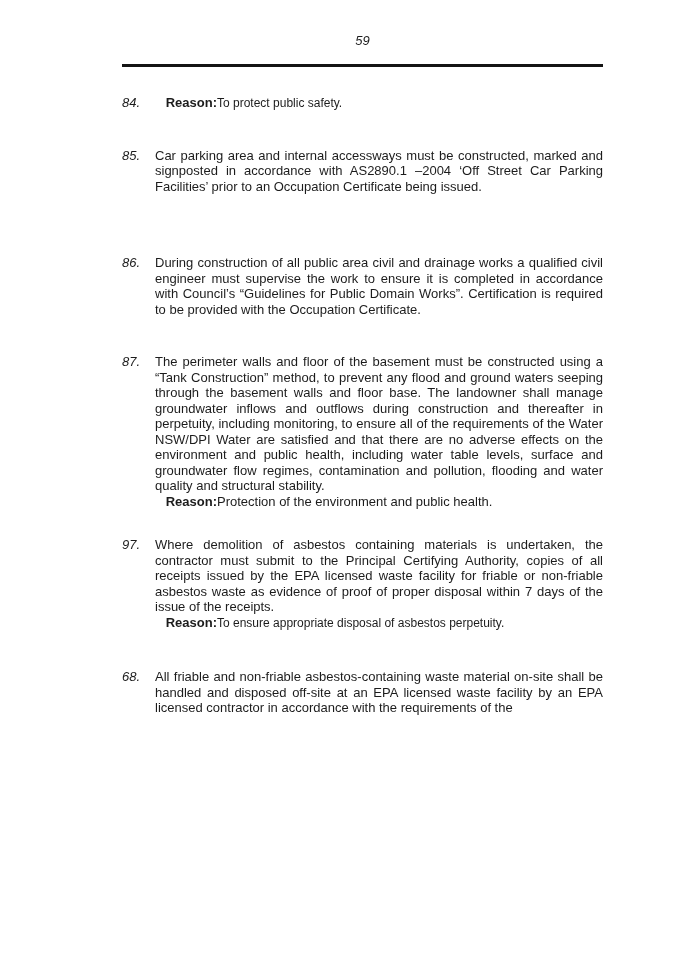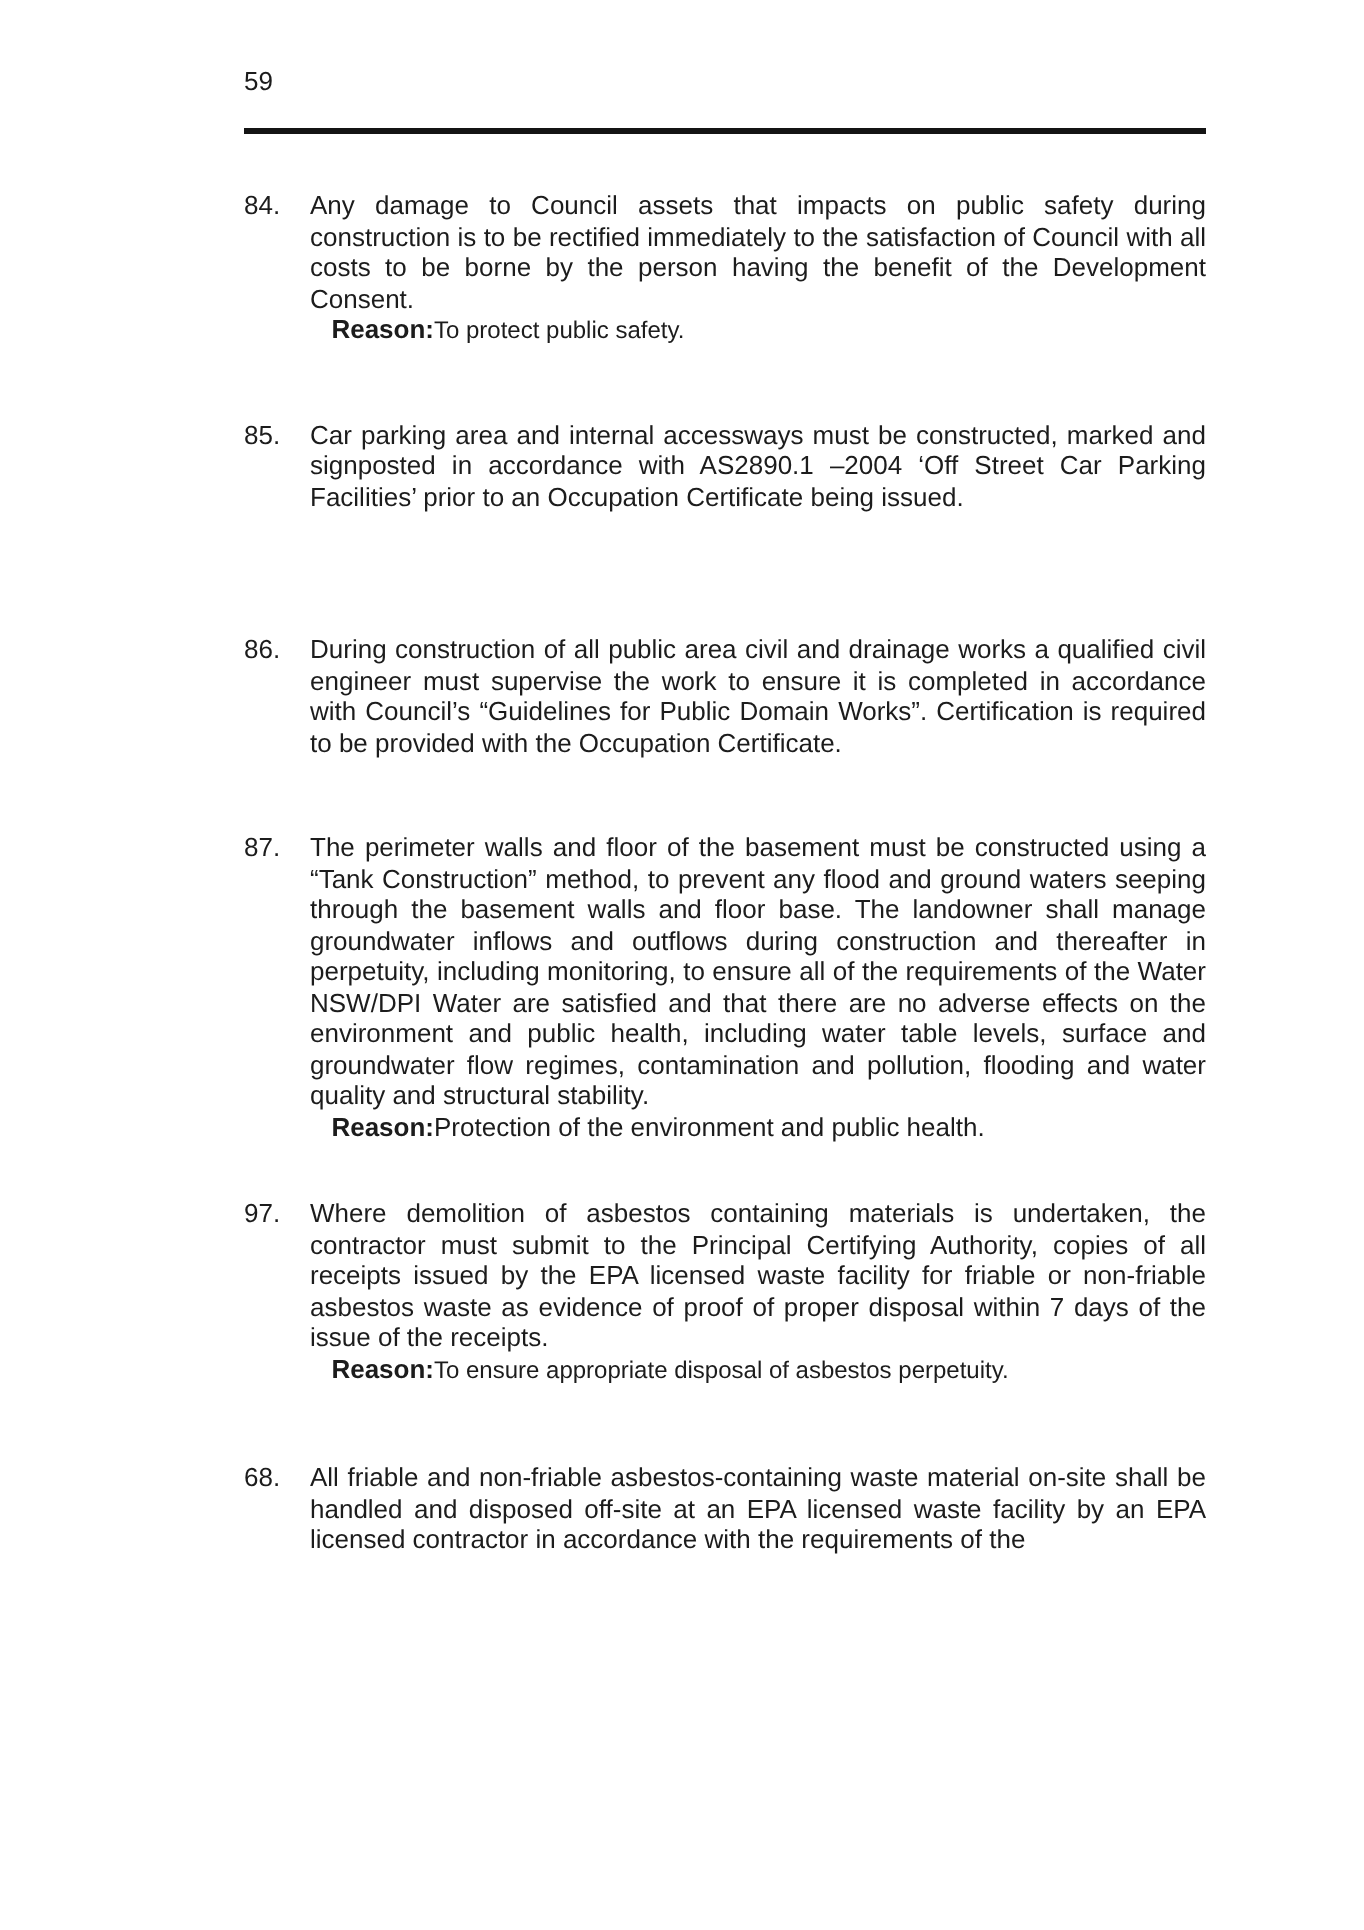--- a/index.html
+++ b/index.html
@@ -10,23 +10,24 @@
     background: #ffffff;
     font-family: "Liberation Sans", sans-serif;
     color: #1c1c1c;
     overflow: hidden;
   }
   .page-number {
     position: absolute;
     top: 33px;
     left: 122px;
     width: 481px;
-    text-align: left;
+    text-align: center;
     font-size: 13px;
     line-height: 15px;
+    font-style: italic;
   }
   .header-rule {
     position: absolute;
     top: 64px;
     left: 122px;
     width: 481px;
     height: 3px;
     background: #141414;
   }
   .content {
@@ -36,20 +37,21 @@
     width: 481px;
   }
   .item {
     display: flex;
     font-size: 13px;
     line-height: 15.5px;
   }
   .item-num {
     flex: 0 0 33px;
     width: 33px;
+    font-style: italic;
   }
   .item-text { flex: 1 1 auto; min-width: 0; }
   .item-text p { margin: 0; }
   .body-para {
     text-align: justify;
     text-justify: inter-word;
   }
   .reason-line { font-size: 12px; }
   .reason-line.reason-large { font-size: 13px; }
   .reason-label {
@@ -71,21 +73,20 @@
 <div class="page">
 
   <div class="page-number">59</div>
   <div class="header-rule"></div>
 
   <div class="content">
 
     <div class="item mb-a">
       <div class="item-num">84.</div>
       <div class="item-text">
-        <p class="body-para">Any damage to Council assets that impacts on public safety during construction is to be rectified immediately to the satisfaction of Council with all costs to be borne by the person having the benefit of the Development Consent.</p>
         <p class="reason-line"><span class="reason-label">Reason:</span><span>To protect public safety.</span></p>
       </div>
     </div>
 
     <div class="item mb-b">
       <div class="item-num">85.</div>
       <div class="item-text">
         <p class="body-para">Car parking area and internal accessways must be constructed, marked and signposted in accordance with AS2890.1 –2004 ‘Off Street Car Parking Facilities’ prior to an Occupation Certificate being issued.</p>
       </div>
     </div>

